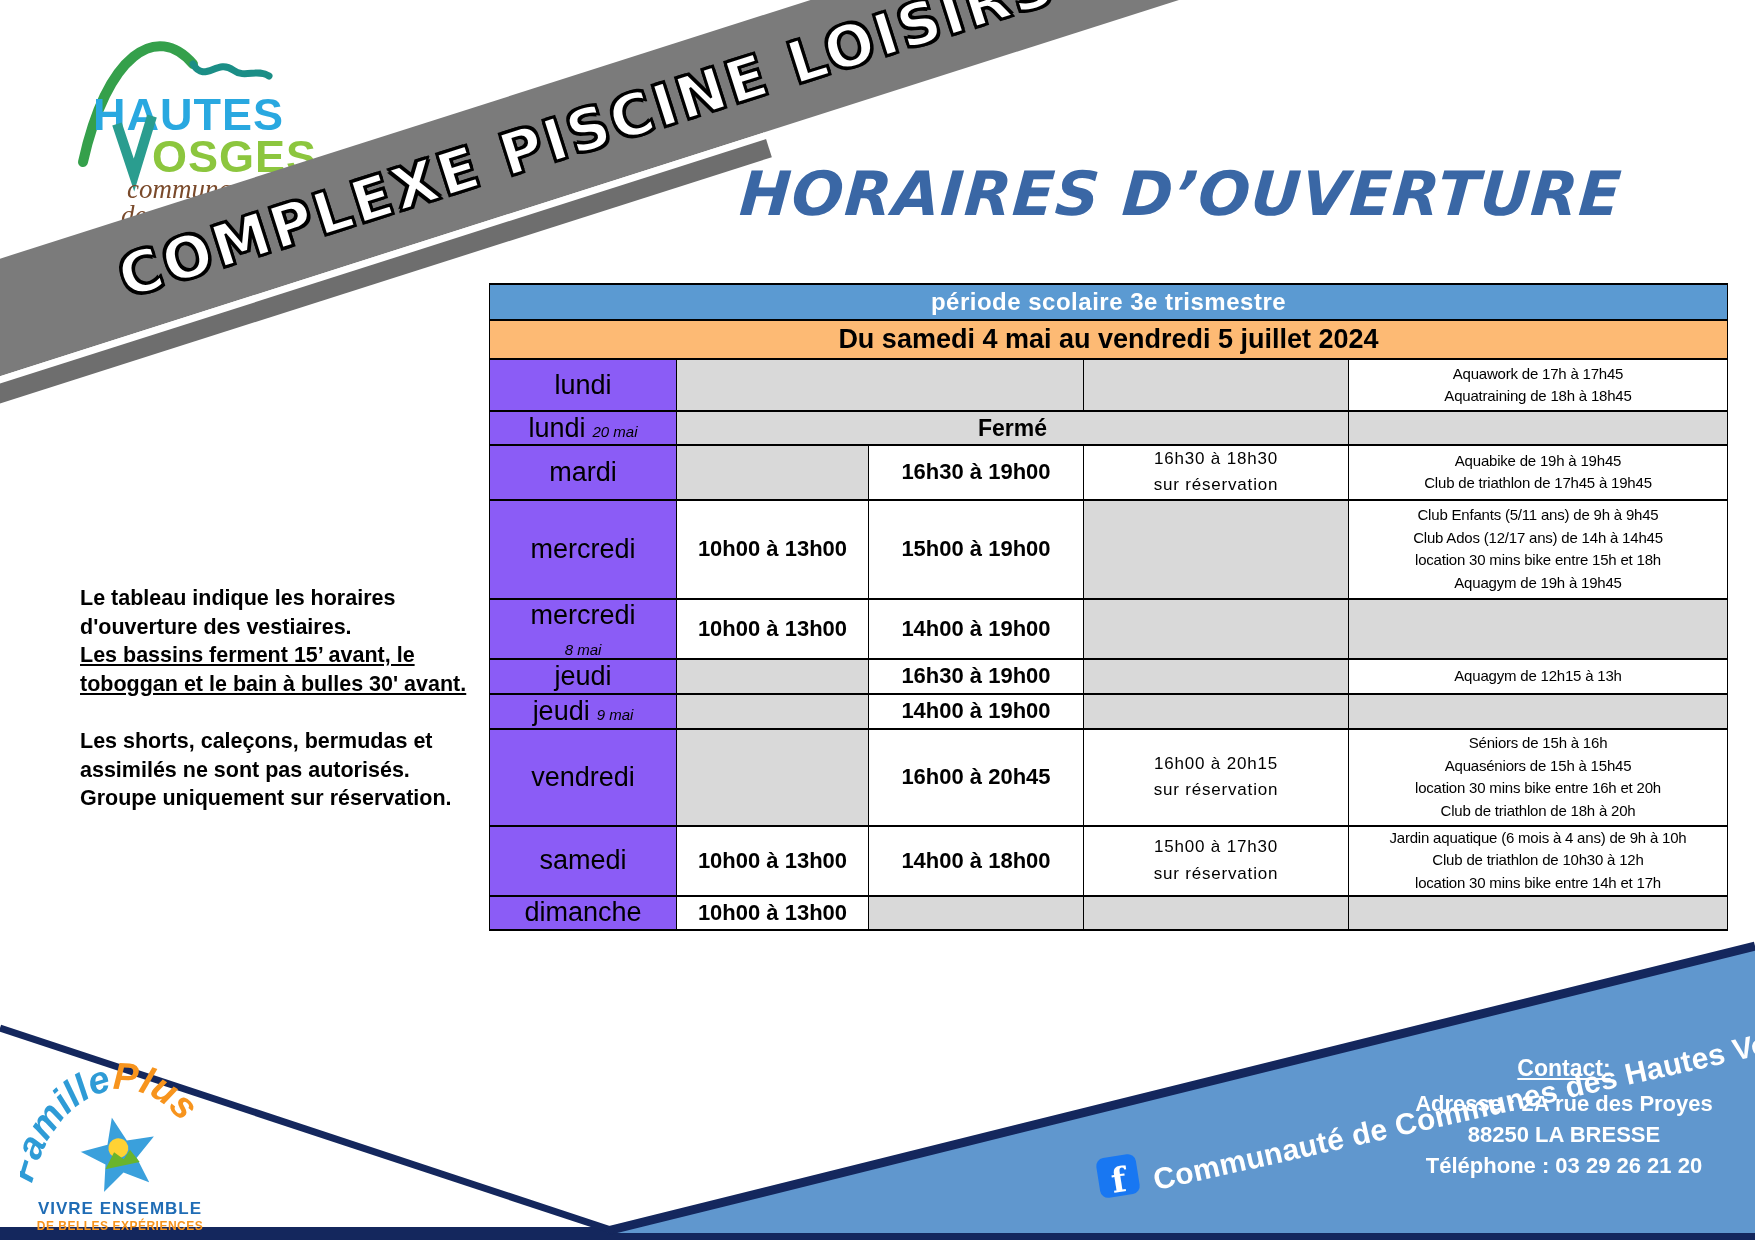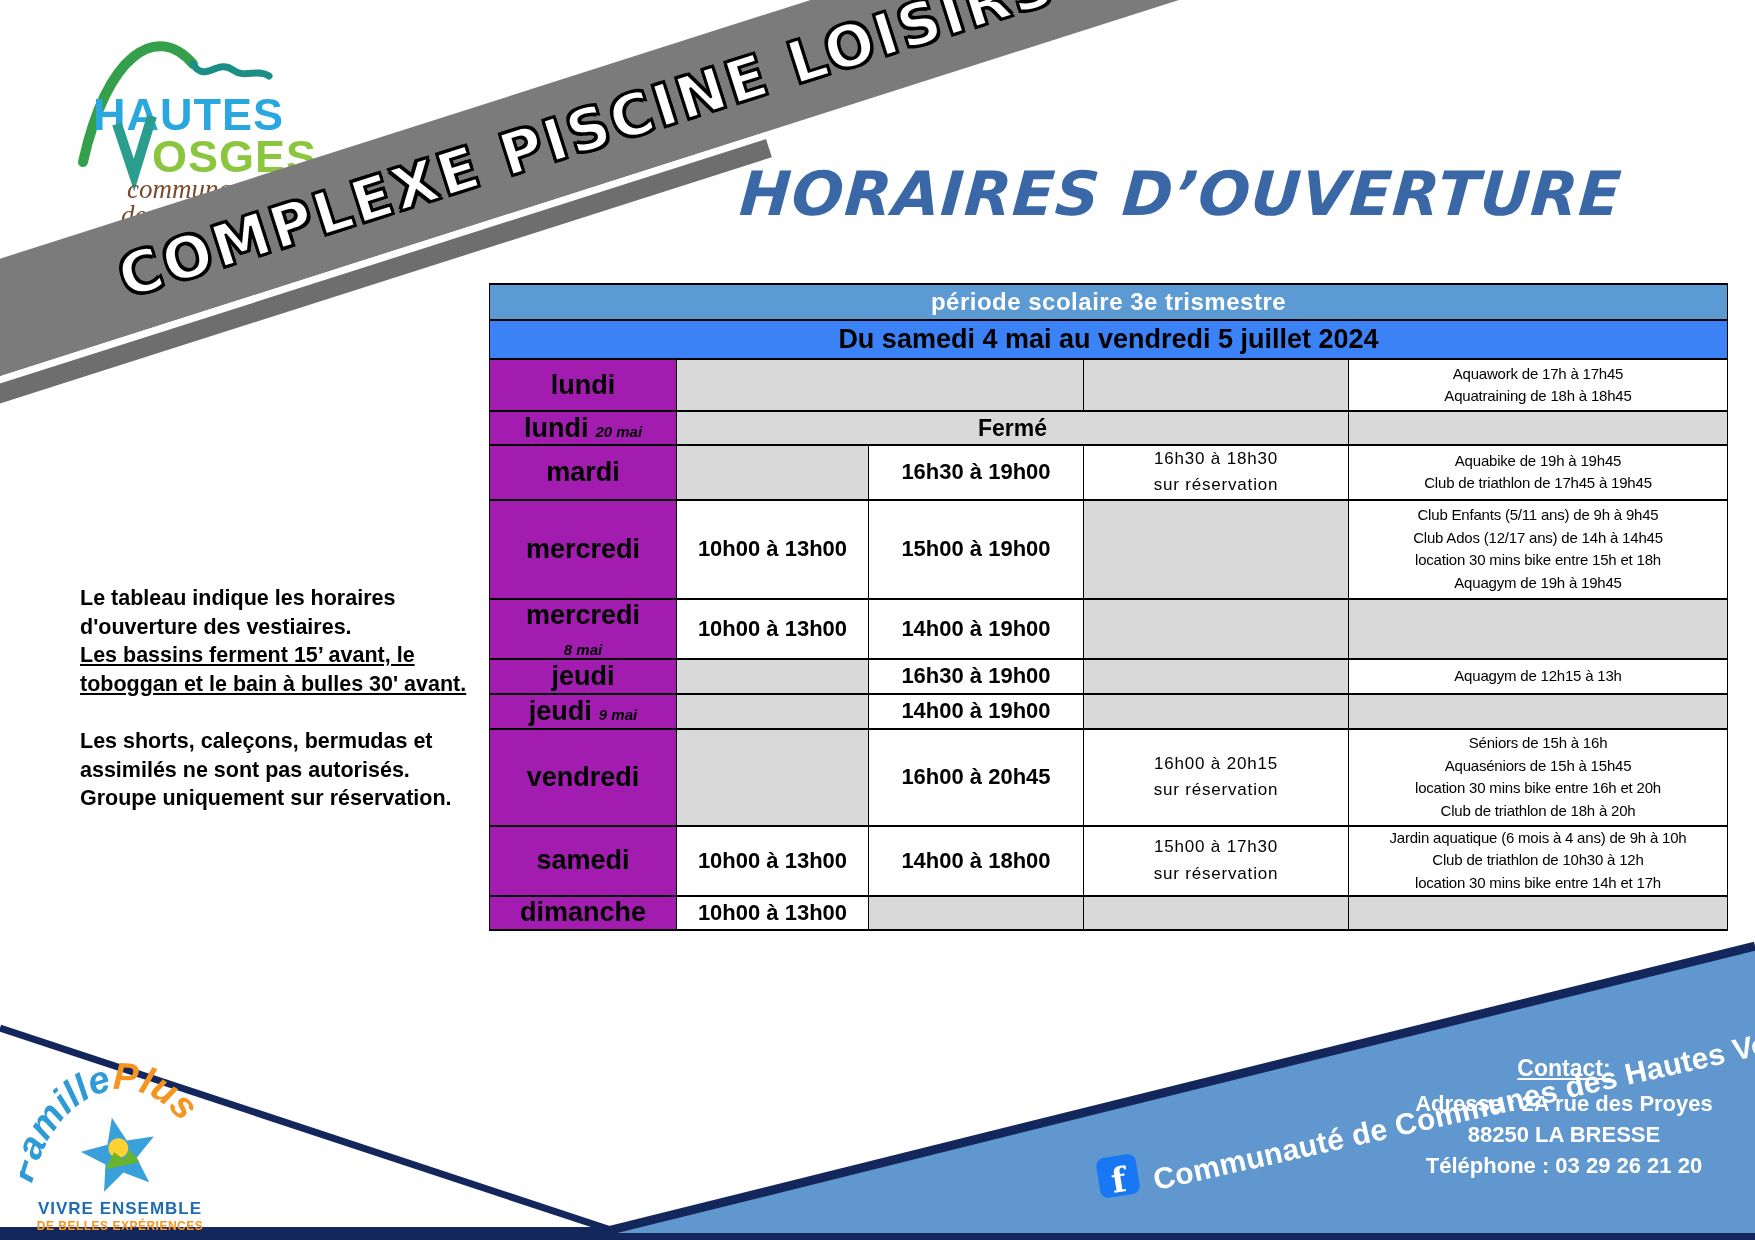--- a/index.html
+++ b/index.html
@@ -26,25 +26,25 @@
   
   .notes{position:absolute;left:80px;top:584px;width:402px;font-weight:bold;font-size:21.5px;line-height:1.33;color:#000;}
   .notes .ul{text-decoration:underline;}
 
   
   table.sched{position:absolute;left:489px;top:283px;width:1238px;border-collapse:collapse;table-layout:fixed;
           border:1px solid #be185d;background:#fff;z-index:2;}
   table.sched td{border:2px solid #000;border-left-width:1.5px;border-right-width:1.5px;padding:0;vertical-align:middle;
           text-align:center;overflow:hidden;}
   td.blue{background:#5b9ad2;color:#fff;font-weight:bold;}
-  td.datebar{background:#3b82f6;color:#000;font-weight:bold;font-size:27px;}
+  td.datebar{background:#fdba74;color:#000;font-weight:bold;font-size:27px;}
   .period-row td{font-size:24px;letter-spacing:.5px;}
   td.g{background:#d9d9d9;}
   td.w{background:#fff;}
-  td.day{background:#a21caf;text-align:left;padding-left:8px;font-weight:bold;font-size:27px;vertical-align:middle;}
+  td.day{background:#8b5cf6;text-align:left;padding-left:8px;font-weight:normal;font-size:27px;vertical-align:middle;}
   td.day .note{font-size:15px;font-style:italic;margin-left:7px;}
   td.day .note.blk{display:block;margin-left:0;margin-top:10px;font-size:15px;}
   td.time{font-weight:bold;font-size:22px;}
   td.ferme{font-weight:bold;font-size:23px;}
   td.sauna{font-size:17px;letter-spacing:.8px;line-height:1.55;}
   td.act{text-align:left;padding:2px 3px 2px 5px;font-size:15px;line-height:1.5;letter-spacing:-0.2px;margin-left:12px;}
   .h-piscine{font-size:24px;}
   .h-sub{font-size:22px;line-height:1.35;}
   .h-note{font-size:15px;}
   .h-note2{font-size:17px;font-weight:bold;}

